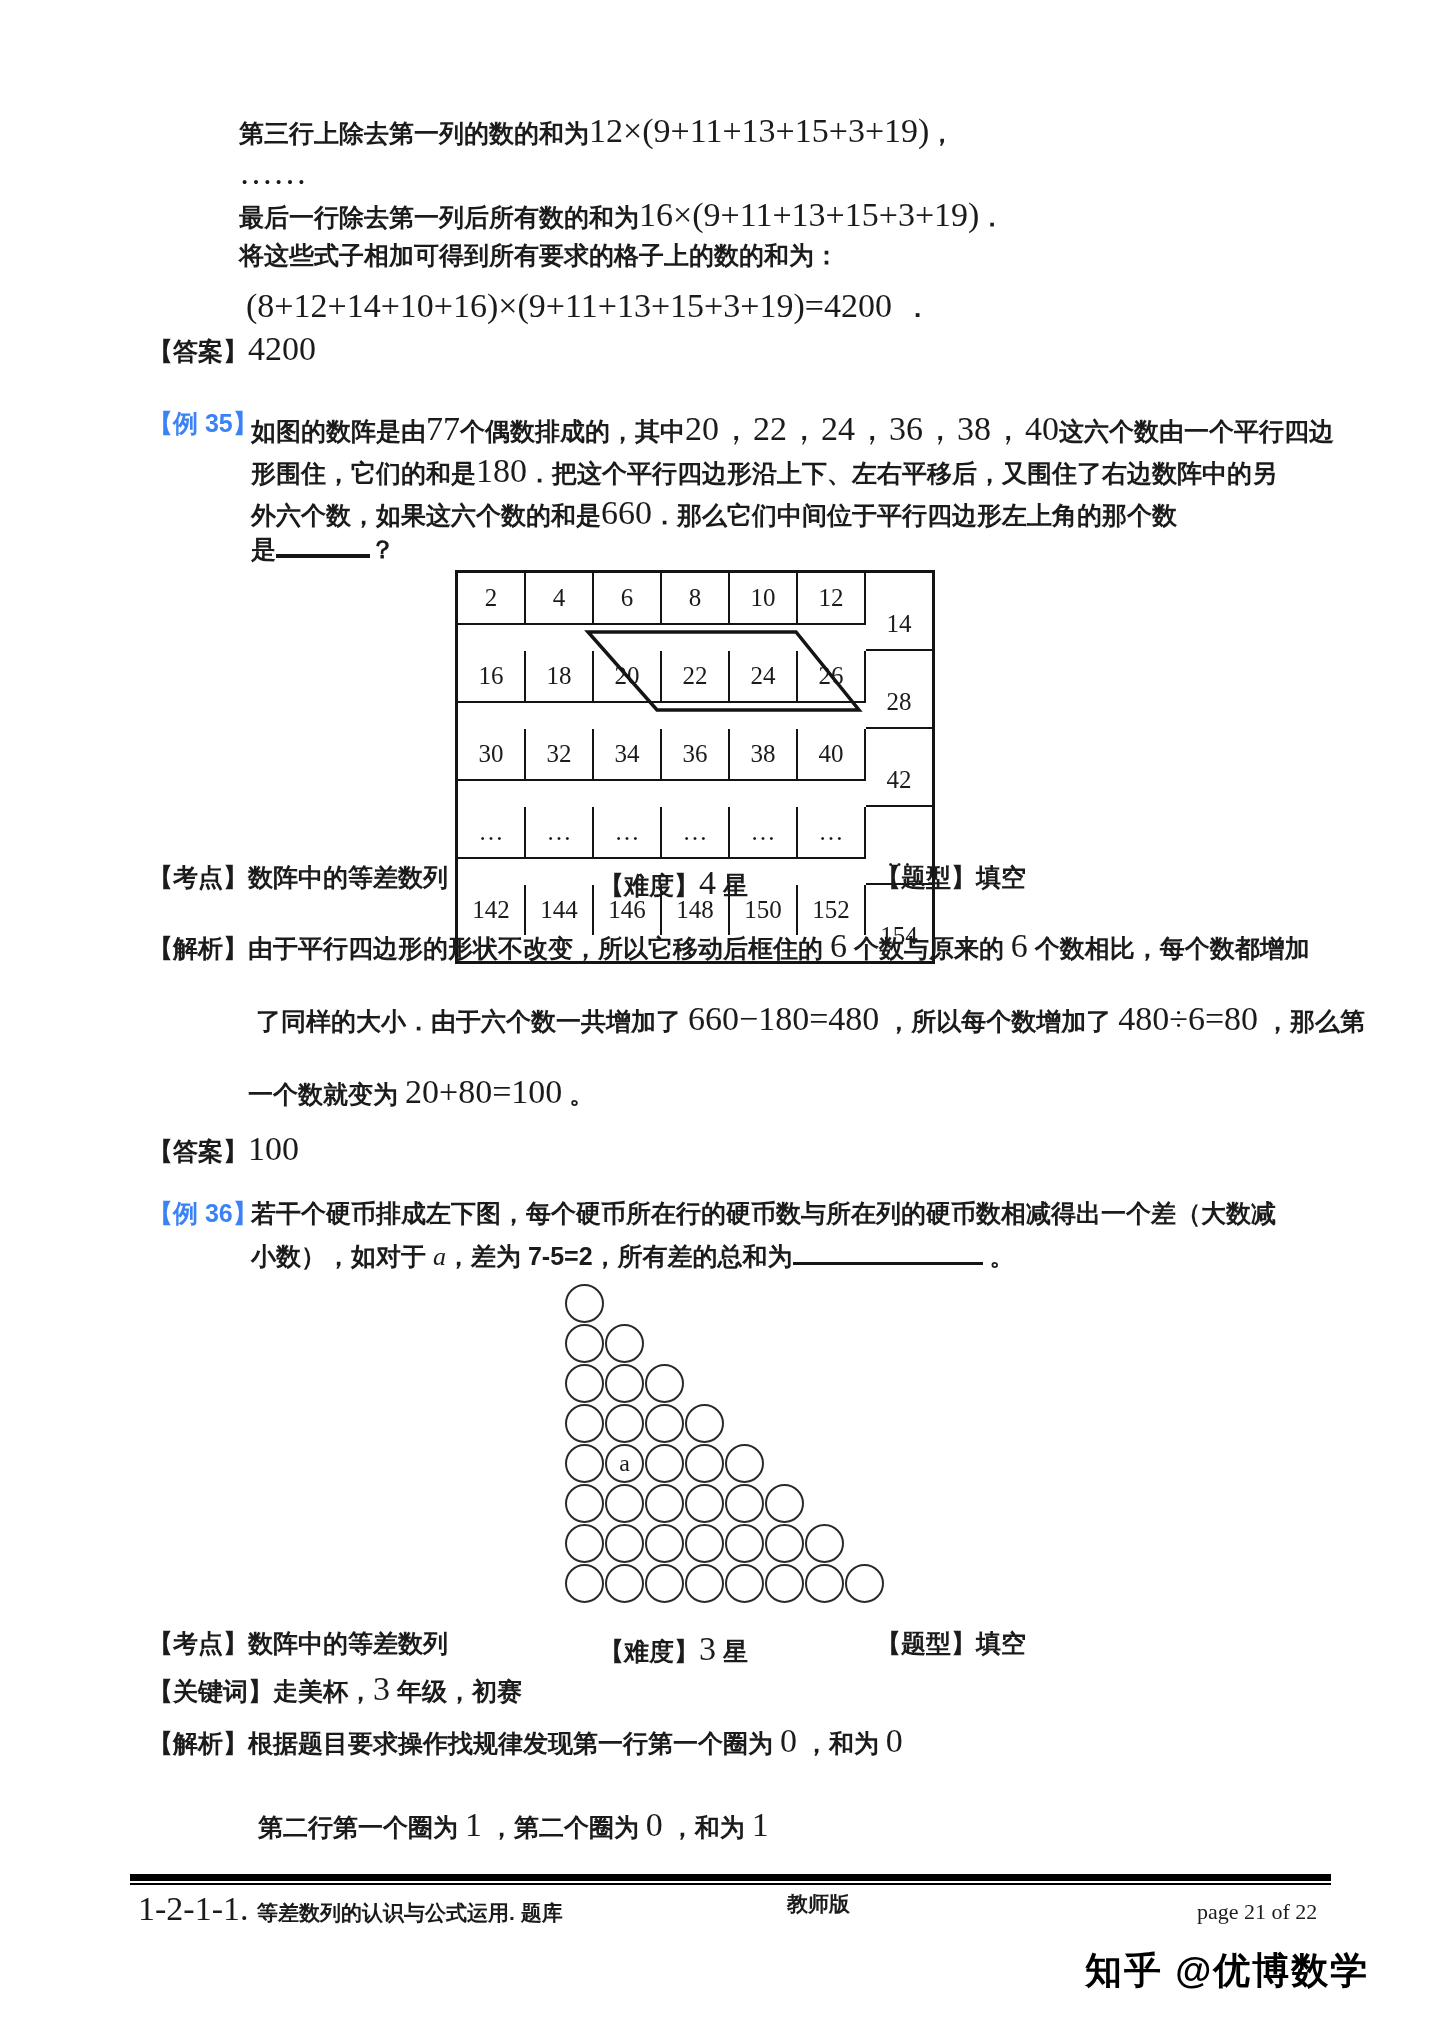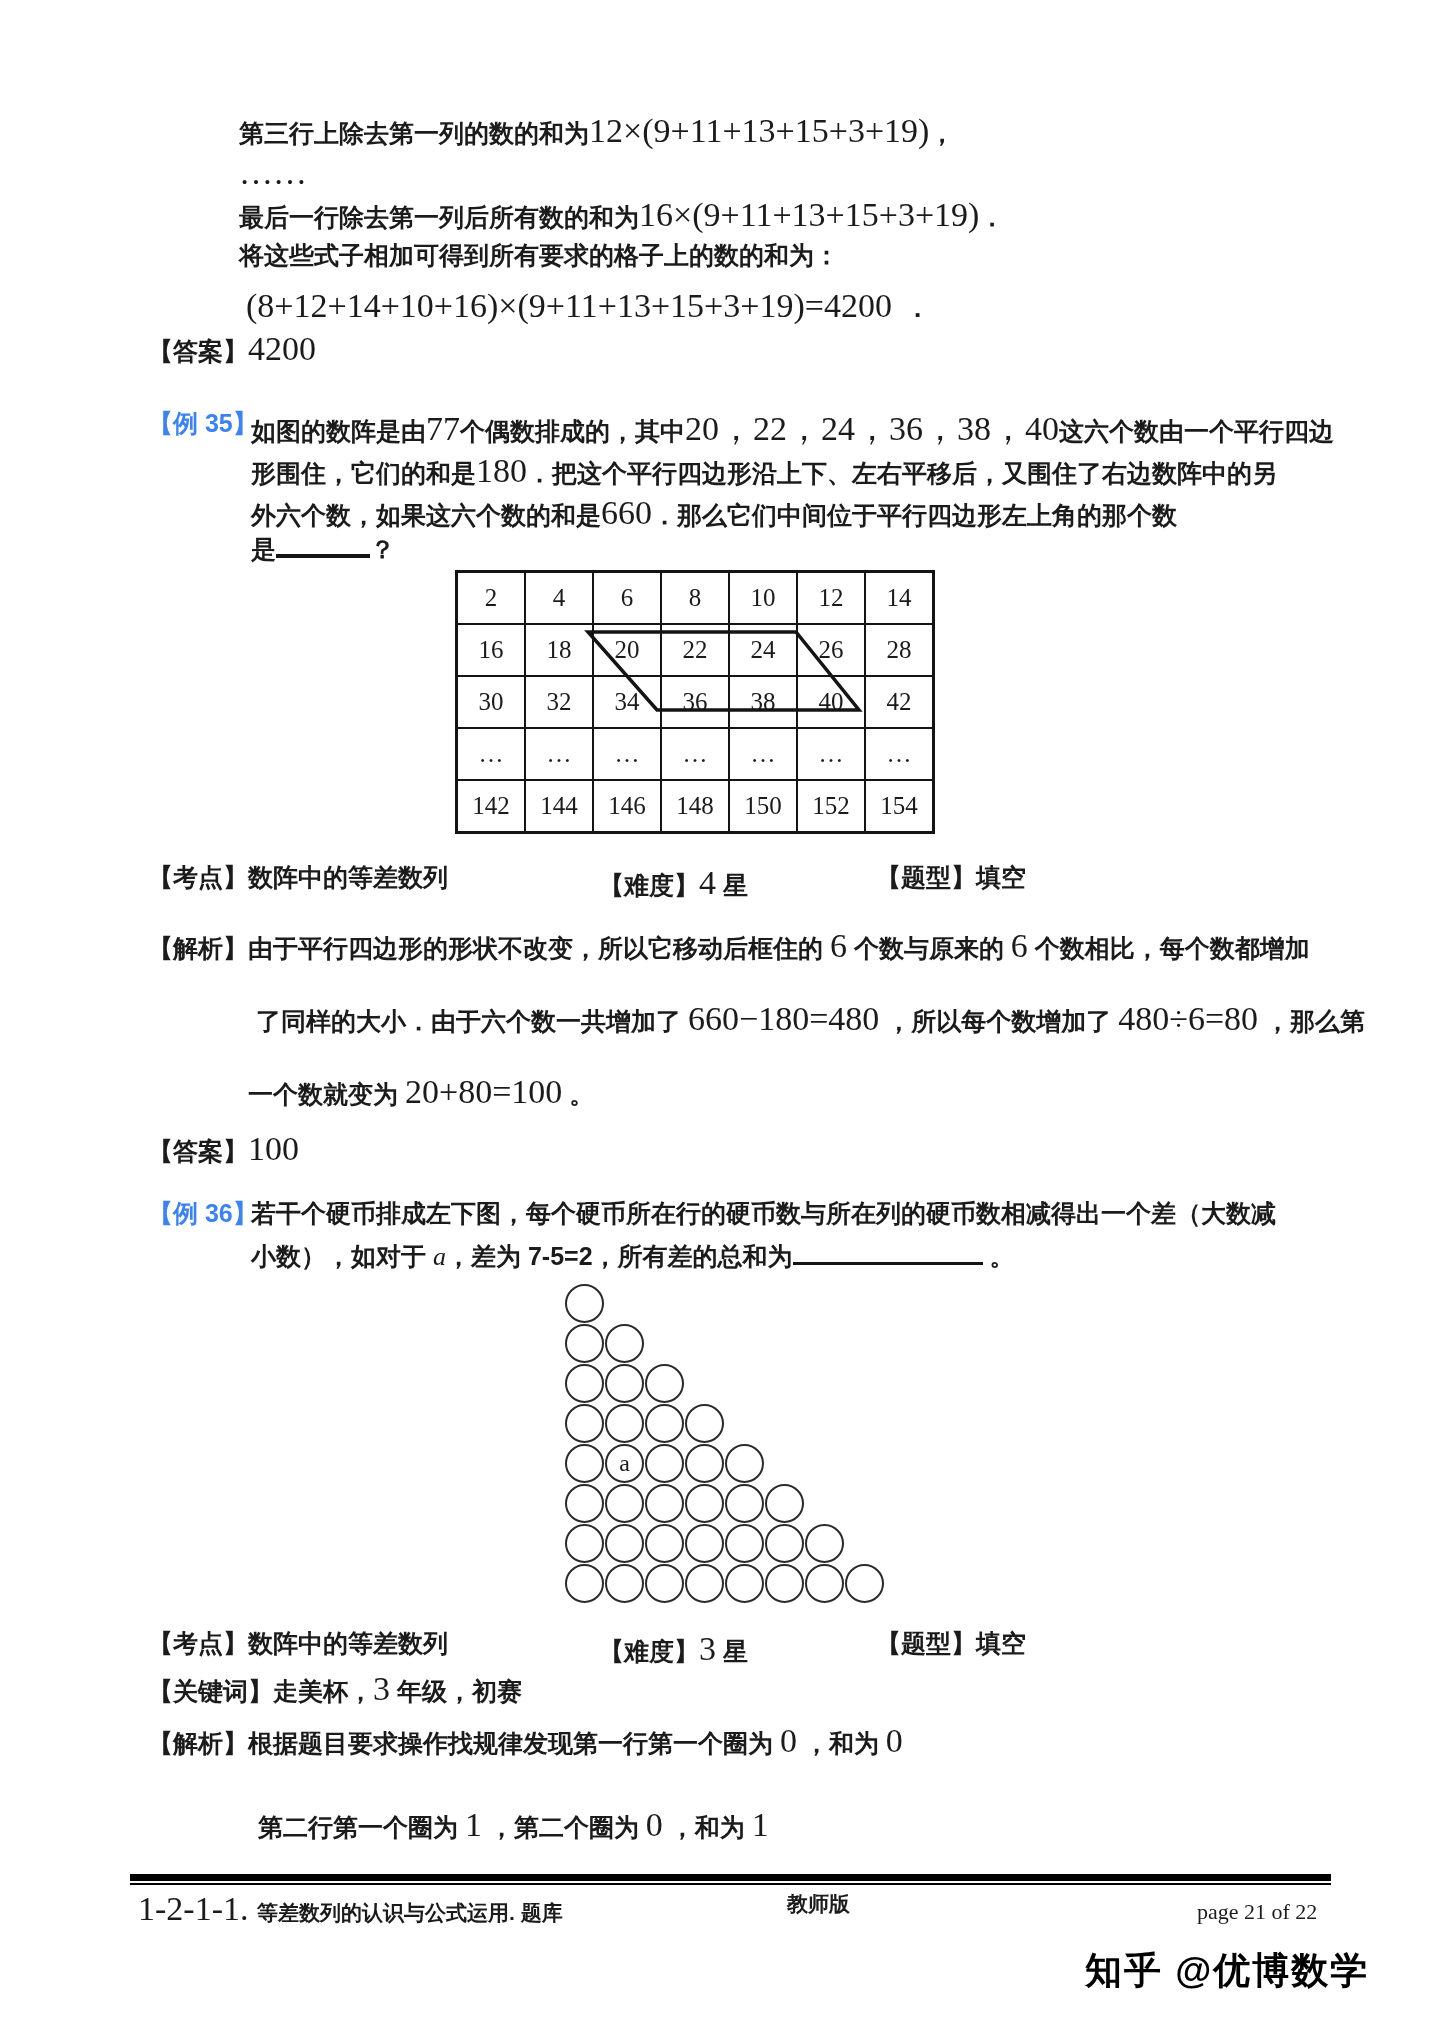--- a/index.html
+++ b/index.html
@@ -13,21 +13,21 @@
   .seg-blank2{display:inline-block;width:190px;height:0.55em;border-bottom:3px solid #151515;}
   .lab{font-family:"Liberation Sans",sans-serif;font-weight:700;}
   .lab-red{color:#3b82f6;}
   .serif{font-family:"Liberation Serif",serif;font-weight:400;margin-top:8px;}
   
   .num-table{position:absolute;left:455px;top:570px;border:3px solid #141414;background:#fff;}
   .tbl-row{display:flex;}
   .tbl-cell{width:66px;height:50px;border-right:2px solid #141414;border-bottom:2px solid #141414;
             display:flex;align-items:center;justify-content:center;
             font-family:"Liberation Serif",serif;font-size:25px;font-weight:500;}
-  .tbl-row .tbl-cell:last-child{border-right:none;}
+  .tbl-row .tbl-cell:last-child{border-right:none;margin-top:26px;}
   .tbl-row:last-child .tbl-cell{border-bottom:none;}
   .tbl-svg{position:absolute;left:-3px;top:-3px;pointer-events:none;}
   
   .coins{position:absolute;left:565px;top:1284px;}
   .coin-row{display:flex;height:40px;}
   .coin{width:39px;height:39px;box-sizing:border-box;border:2px solid #2a2a2a;border-radius:50%;
         margin-right:1px;display:flex;align-items:center;justify-content:center;
         font-family:"Liberation Serif",serif;font-size:24px;}
   
   .footer-bar{position:absolute;left:130px;top:1874px;width:1201px;height:11px;box-sizing:border-box;

